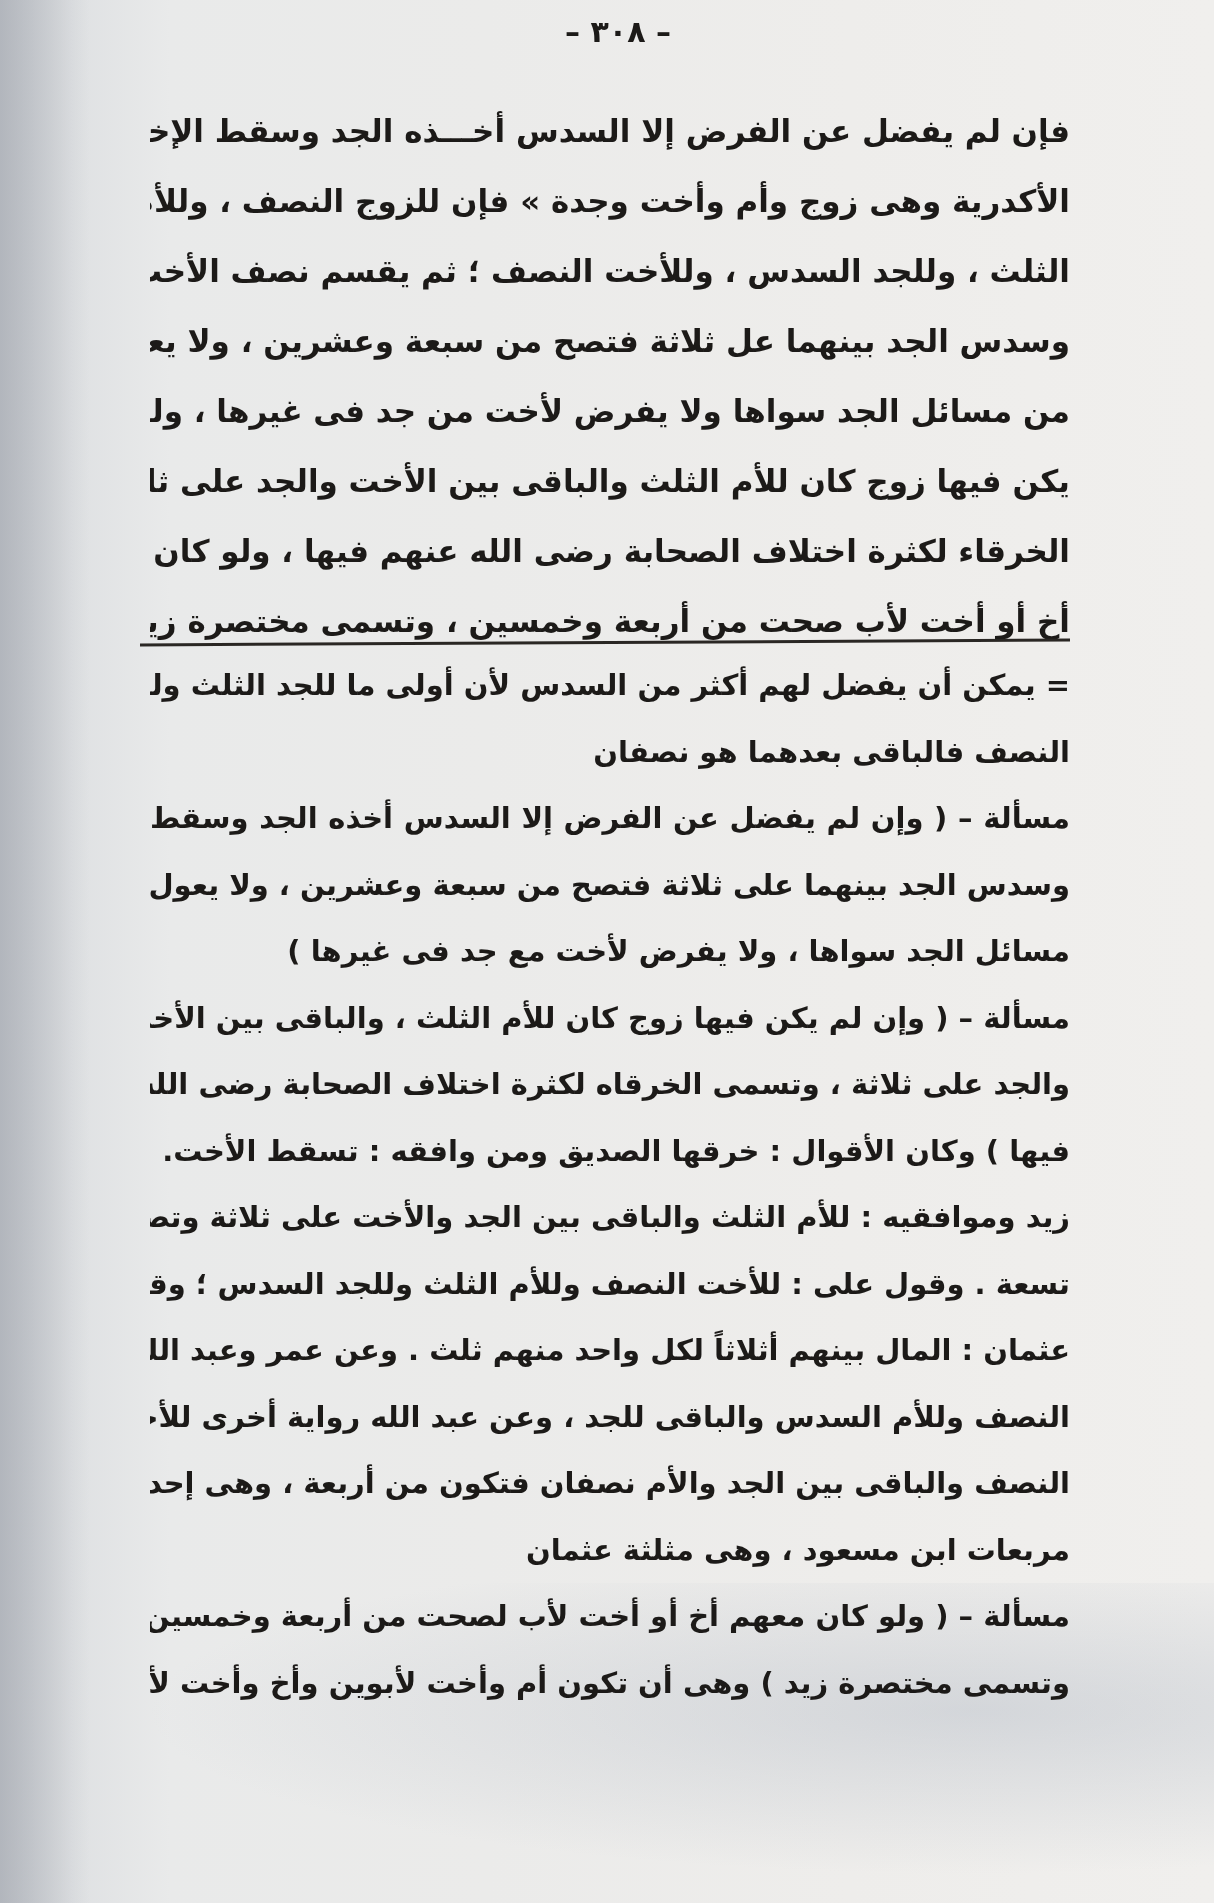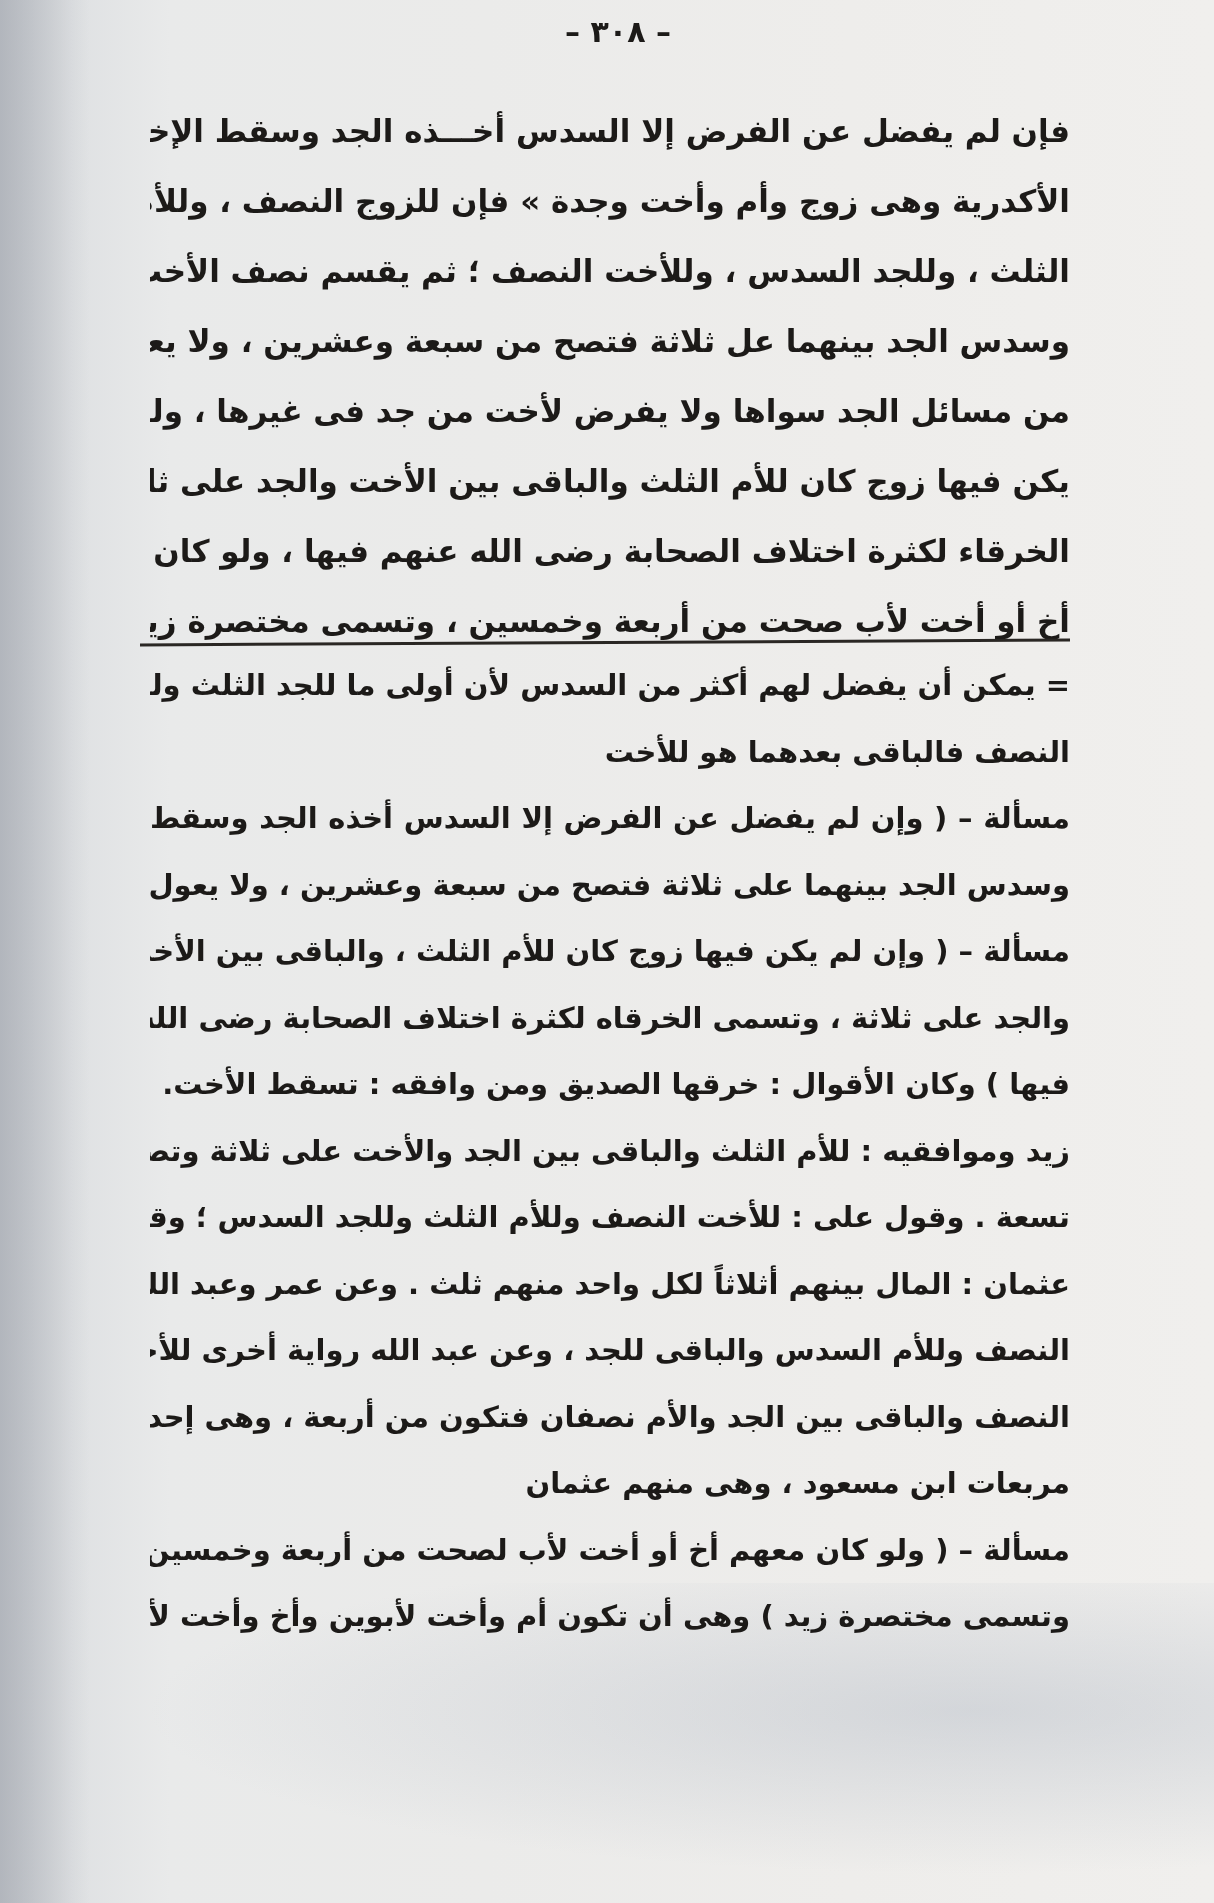--- a/index.html
+++ b/index.html
@@ -103,28 +103,29 @@
     <div class="line">من مسائل الجد سواها ولا يفرض لأخت من جد فى غيرها ، ولو لم</div>
     <div class="line">يكن فيها زوج كان للأم الثلث والباقى بين الأخت والجد على ثلاثة وتسمى</div>
     <div class="line">الخرقاء لكثرة اختلاف الصحابة رضى الله عنهم فيها ، ولو كان معهم</div>
     <div class="line">أخ أو أخت لأب صحت من أربعة وخمسين ، وتسمى مختصرة زيد ،</div>
   </div>
 
   <div class="rule"></div>
 
   <div class="commentary">
     <div class="line">= يمكن أن يفضل لهم أكثر من السدس لأن أولى ما للجد الثلث وللأخت</div>
-    <div class="line short">النصف فالباقى بعدهما هو للأخت</div>
+    <div class="line short">النصف فالباقى بعدهما هو نصفان</div>
     <div class="line">مسألة – ( وإن لم يفضل عن الفرض إلا السدس أخذه الجد وسقط</div>
     <div class="line">وسدس الجد بينهما على ثلاثة فتصح من سبعة وعشرين ، ولا يعول من</div>
+    <div class="line short">مسائل الجد سواها ، ولا يفرض لأخت مع جد فى غيرها )</div>
     <div class="line">مسألة – ( وإن لم يكن فيها زوج كان للأم الثلث ، والباقى بين الأخت</div>
     <div class="line">والجد على ثلاثة ، وتسمى الخرقاه لكثرة اختلاف الصحابة رضى الله عنهم</div>
     <div class="line">فيها ) وكان الأقوال : خرقها الصديق ومن وافقه : تسقط الأخت. وقول</div>
     <div class="line">زيد وموافقيه : للأم الثلث والباقى بين الجد والأخت على ثلاثة وتصح من</div>
     <div class="line">تسعة . وقول على : للأخت النصف وللأم الثلث وللجد السدس ؛ وقول</div>
     <div class="line">عثمان : المال بينهم أثلاثاً لكل واحد منهم ثلث . وعن عمر وعبد الله : للأخت</div>
     <div class="line">النصف وللأم السدس والباقى للجد ، وعن عبد الله رواية أخرى للأخت</div>
     <div class="line">النصف والباقى بين الجد والأم نصفان فتكون من أربعة ، وهى إحدى</div>
-    <div class="line short">مربعات ابن مسعود ، وهى منهم عثمان</div>
+    <div class="line short">مربعات ابن مسعود ، وهى مثلثة عثمان</div>
     <div class="line">مسألة – ( ولو كان معهم أخ أو أخت لأب لصحت من أربعة وخمسين ؛</div>
     <div class="line">وتسمى مختصرة زيد ) وهى أن تكون أم وأخت لأبوين وأخ وأخت لأب =</div>
   </div>
 </div>
 
 </body></html>

